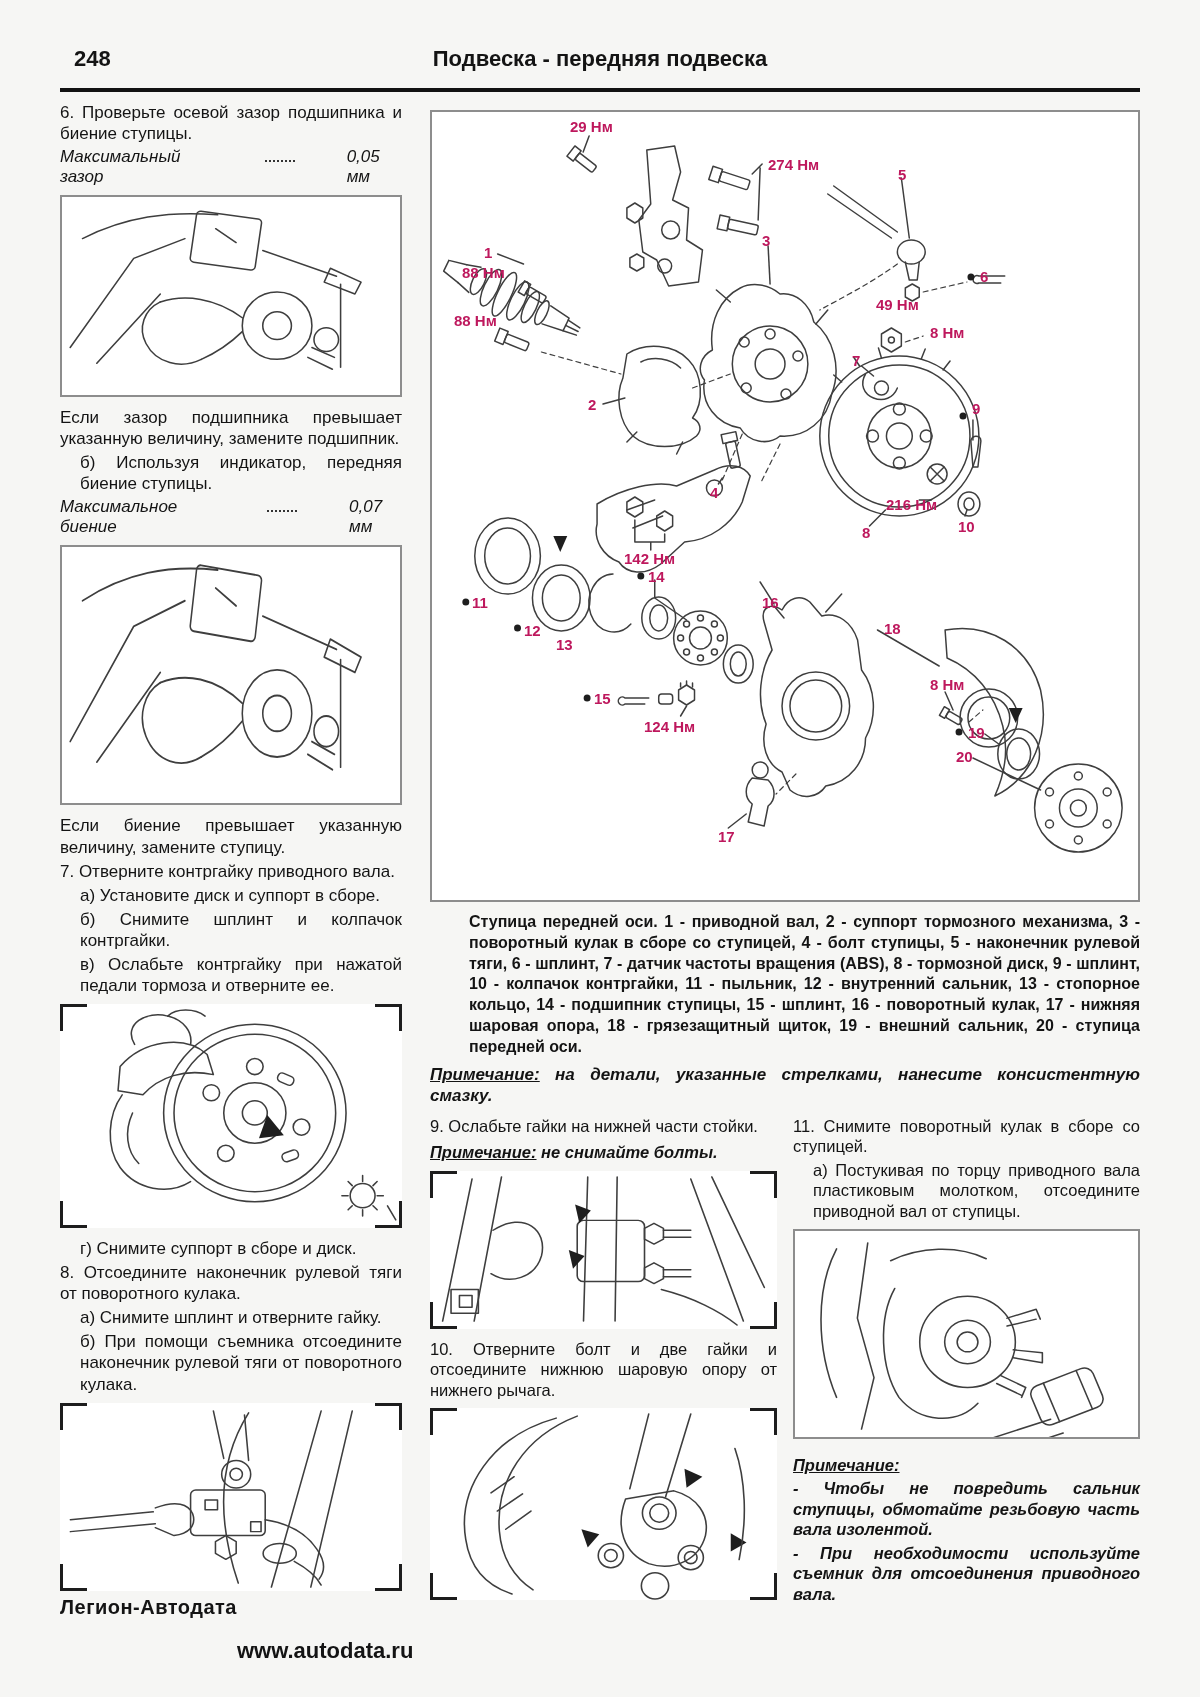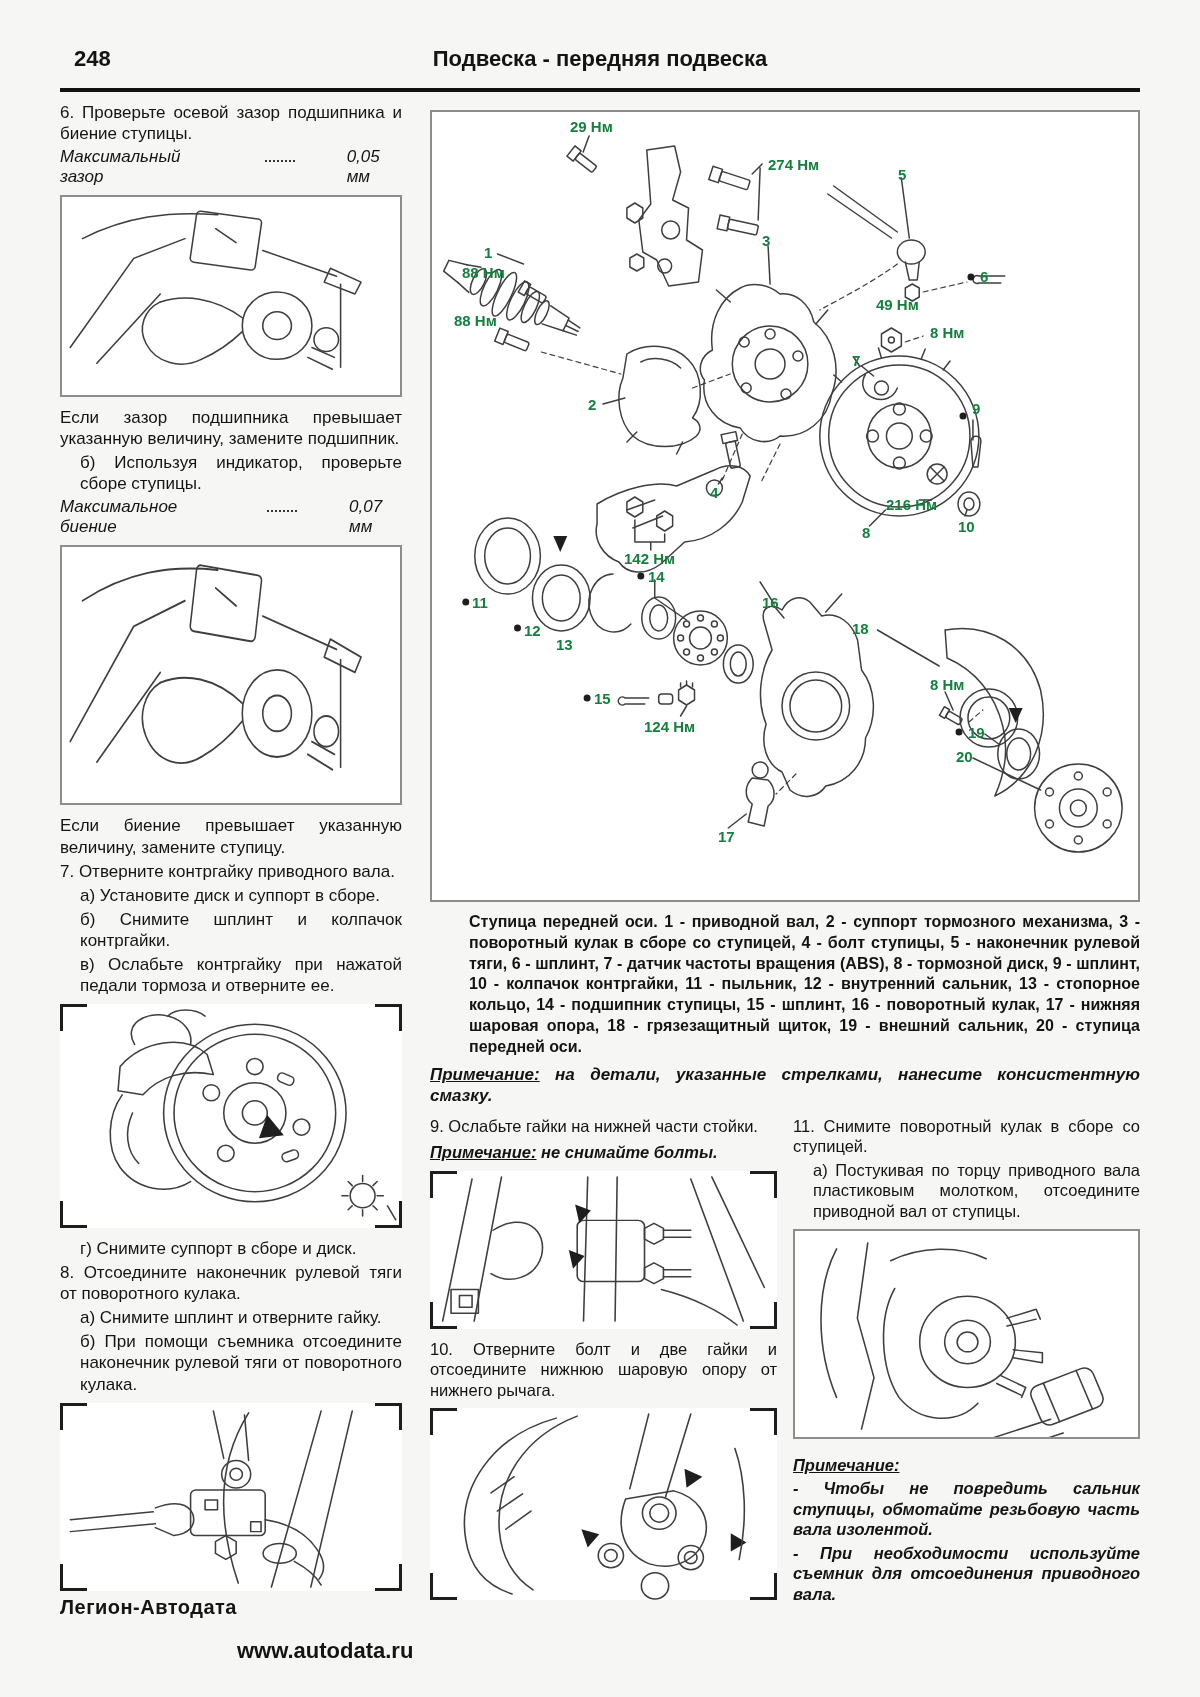--- a/index.html
+++ b/index.html
@@ -35,21 +35,21 @@
   .bl{bottom:0;left:0;border-bottom-width:3px;border-left-width:3px;}
   .br{bottom:0;right:0;border-bottom-width:3px;border-right-width:3px;}
 
   svg.art{display:block;width:100%;height:100%;}
   .sk{stroke:#3e3e3e;stroke-width:1.5;fill:none;stroke-linecap:round;stroke-linejoin:round;}
   .sk .dash{stroke-dasharray:5 4;stroke-width:1.2;}
   .sk .fillb{fill:#1e1e1e;stroke:none;}
 
   
   .diagram{height:788px;}
-  .dlabel{position:absolute;font-size:15px;font-weight:bold;white-space:nowrap;color:#15803d;}
+  .dlabel{position:absolute;font-size:15px;font-weight:bold;white-space:nowrap;color:#be185d;}
 
   
   .subcols{display:flex;gap:16px;margin-top:10px;align-items:flex-start;}
   .subcol{width:347px;flex:none;}
   .subcol p{font-size:16.5px;}
   .noteblock{margin-top:16px;font-style:italic;font-weight:bold;}
   .noteblock p{font-size:16.5px;}
   .noteblock .nlabel{text-decoration:underline;}
 
   
@@ -102,21 +102,21 @@
         <span>0,05 мм</span>
       </div>
 
       <div class="figbox" style="height:198px">
         <svg class="art" viewBox="0 0 330 200" preserveAspectRatio="none">
             <use href="#figdial"></use>
           </svg>
       </div>
 
       <p>Если зазор подшипника превышает указанную величину, замените подшипник.</p>
-      <p class="sub">б) Используя индикатор, проверьте сборе ступицы.</p>
+      <p class="sub">б) Используя индикатор, передняя биение ступицы.</p>
       <div class="spec">
         <span>Максимальное биение</span>
         <span class="lead"></span>
         <span>0,07 мм</span>
       </div>
 
       <div class="figbox" style="height:256px">
         <svg class="art" viewBox="0 0 330 200" preserveAspectRatio="none">
             <use href="#figdial"></use>
           </svg>
@@ -398,21 +398,21 @@
             <span class="dlabel" style="left: 278px; top: 372px;">4</span>
             <span class="dlabel" style="left: 454px; top: 384px;">216 Нм</span>
             <span class="dlabel" style="left: 430px; top: 412px;">8</span>
             <span class="dlabel" style="left: 526px; top: 406px;">10</span>
             <span class="dlabel" style="left: 192px; top: 438px;">142 Нм</span>
             <span class="dlabel" style="left: 216px; top: 456px;">14</span>
             <span class="dlabel" style="left: 40px; top: 482px;">11</span>
             <span class="dlabel" style="left: 330px; top: 482px;">16</span>
             <span class="dlabel" style="left: 92px; top: 510px;">12</span>
             <span class="dlabel" style="left: 124px; top: 524px;">13</span>
-            <span class="dlabel" style="left: 420px; top: 508px;">18</span>
+            <span class="dlabel" style="left: 452px; top: 508px;">18</span>
             <span class="dlabel" style="left: 498px; top: 564px;">8 Нм</span>
             <span class="dlabel" style="left: 162px; top: 578px;">15</span>
             <span class="dlabel" style="left: 212px; top: 606px;">124 Нм</span>
             <span class="dlabel" style="left: 536px; top: 612px;">19</span>
             <span class="dlabel" style="left: 524px; top: 636px;">20</span>
             <span class="dlabel" style="left: 286px; top: 716px;">17</span>
           </div>
       </div>
 
       <p class="caption">Ступица передней оси. 1 - приводной вал, 2 - суппорт тормозного механизма, 3 - поворотный кулак в сборе со ступицей, 4 - болт ступицы, 5 - наконечник рулевой тяги, 6 - шплинт, 7 - датчик частоты вращения (ABS), 8 - тормозной диск, 9 - шплинт, 10 - колпачок контргайки, 11 - пыльник, 12 - внутренний сальник, 13 - стопорное кольцо, 14 - подшипник ступицы, 15 - шплинт, 16 - поворотный кулак, 17 - нижняя шаровая опора, 18 - грязезащитный щиток, 19 - внешний сальник, 20 - ступица передней оси.</p>

